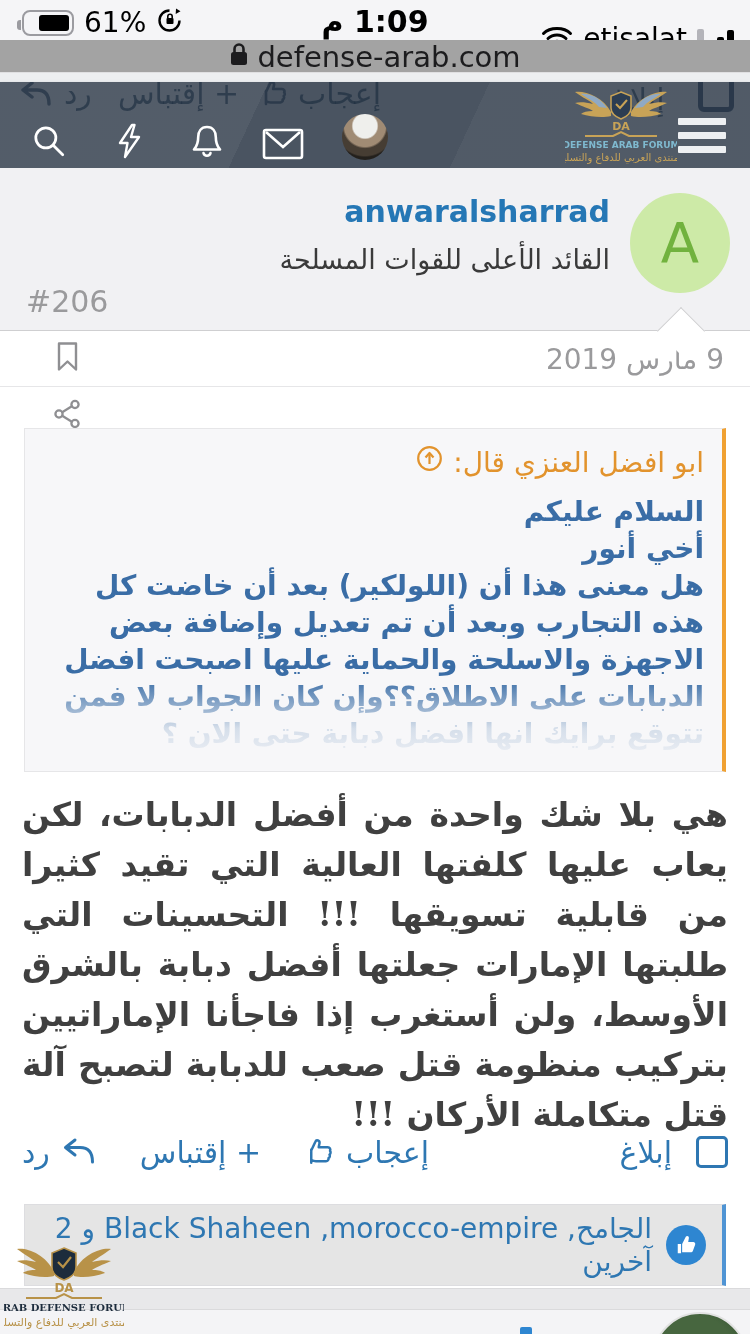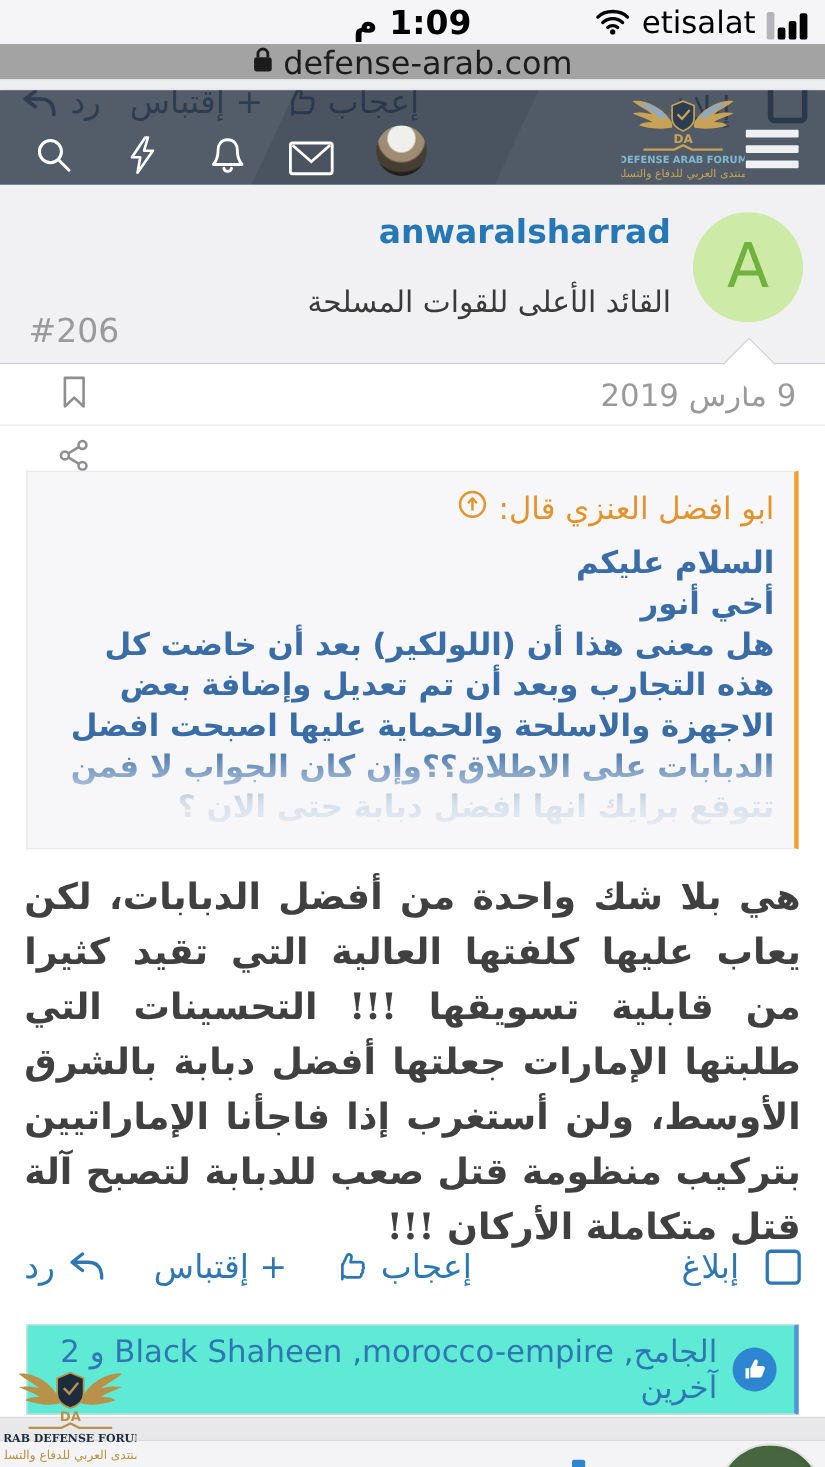--- a/index.html
+++ b/index.html
@@ -11,21 +11,21 @@
   }
   
   .statusbar { position:absolute; top:0; left:0; width:750px; height:40px; background:#f5f5f7; }
   .sb-left { position:absolute; left:22px; top:6px; display:flex; align-items:center; gap:10px; }
   .battery { position:relative; width:52px; height:26px; border:2px solid #9b9ba0; border-radius:8px; }
   .battery .fill { position:absolute; right:3px; top:3px; bottom:3px; width:30px; background:#000; border-radius:3px; }
   .battery .cap { position:absolute; left:-7px; top:8px; width:4px; height:10px; background:#9b9ba0; border-radius:3px 0 0 3px; }
   .sb-pct { font-size:28px; color:#000; }
   .sb-time { position:absolute; top:4px; left:0; width:750px; text-align:center; font-size:30px; font-weight:bold; color:#000; direction:rtl; }
   .sb-right { position:absolute; right:16px; top:6px; display:flex; align-items:flex-end; gap:10px; }
-  .sb-carrier { font-size:28px; color:#000; line-height:30px; }
+  .sb-carrier { font-size:28px; color:#000; line-height:30px;margin-top:18px; }
   .bars { display:flex; align-items:flex-end; gap:3px; height:26px; }
   .bars i { display:block; width:7px; border-radius:2px; background:#000; }
   .urlbar { position:absolute; top:40px; left:0; width:750px; height:32px; background:#a3a3a3; text-align:center; }
   .urlbar .inner { display:inline-flex; align-items:center; gap:8px; font-size:29px; color:#1c1c1e; }
   .strip { position:absolute; top:72px; left:0; width:750px; height:10px; background:#edeff1; border-top:1px solid #e0e0e2; }
 
   
   .navbar { position:absolute; top:82px; left:0; width:750px; height:86px; background:#4a5461; overflow:hidden;
             box-shadow:0 2px 4px rgba(0,0,0,.25); }
   .navbar .diag { position:absolute; inset:0;
@@ -38,21 +38,21 @@
      background:radial-gradient(circle at 50% 26%, #efefec 0 29%, #a08b74 33% 50%, #463d33 55% 72%, #23201c 76% 100%); }
   .hamburger { position:absolute; left:678px; top:36px; width:48px; }
   .hamburger i { display:block; width:48px; height:7px; background:#eef0f2; border-radius:1px; margin-bottom:7px; }
   .navlogo { position:absolute; left:565px; top:4px; }
 
   
   .userinfo { position:absolute; top:168px; left:0; width:750px; height:163px; background:#f1f1f3; border-bottom:1px solid #cfcfd1; }
   .u-avatar { position:absolute; right:20px; top:25px; width:100px; height:100px; border-radius:50%; background:#cdeaa7;
       color:#71b23e; font-size:56px; text-align:center; line-height:100px; }
   .u-name { position:absolute; right:140px; top:26px; font-size:30px; font-weight:bold; color:#2577b5; direction:rtl; }
-  .u-title { position:absolute; right:140px; top:76px; font-size:27px; color:#3a3a3a; direction:rtl; letter-spacing:1px;margin-top:16px; }
+  .u-title { position:absolute; right:140px; top:76px; font-size:27px; color:#3a3a3a; direction:rtl; letter-spacing:1px; }
   .bubble-tri { position:absolute; top:314px; right:52px; width:34px; height:34px; background:#fff;
       border-left:1px solid #cfcfd1; border-top:1px solid #cfcfd1; transform:rotate(45deg); z-index:3; }
 
   
   .metarow { position:absolute; top:332px; left:0; width:750px; height:55px; border-bottom:1px solid #e6e6e8; background:#fff;
       display:flex; align-items:center; justify-content:space-between; padding:0 26px; }
   .meta-left { display:flex; align-items:center; gap:22px; color:#9a9a9c;flex-direction:column; }
   .meta-num { font-size:30px; color:#9a9a9c; }
   .meta-date { font-size:28px; color:#9a9a9c; direction:rtl; }
 
@@ -70,39 +70,54 @@
       font-family:"DejaVu Serif","DejaVu Sans",serif; font-weight:bold; color:#404040; font-size:33px; line-height:50px; }
 
   
   .actions { position:absolute; top:1122px; left:0; width:750px; height:60px; padding:0 22px; direction:rtl;
       display:flex; align-items:center; justify-content:space-between; color:#2e77b2; font-size:30px; }
   .act-group { display:flex; align-items:center; gap:42px; }
   .act { display:flex; align-items:center; gap:10px; color:#2e77b2; cursor:pointer; }
   .checkbox { width:32px; height:32px; border:3px solid #2e77b2; border-radius:5px; background:#fff; }
 
   
-  .likesbar { position:absolute; top:1204px; left:24px; width:702px; height:82px; background:#5eead4;
+  .likesbar { position:absolute; top:1204px; left:24px; width:702px; height:82px; background:#e5e5e5;
       border:1px solid #dddde0; border-right:4px solid #4f94d4; direction:rtl; display:flex; align-items:center; gap:14px; padding:0 16px; }
   .like-circle { width:40px; height:40px; border-radius:50%; background:#2e86d1; display:flex; align-items:center; justify-content:center; flex:0 0 auto; }
   .likes-text { color:#2e77b2; font-size:28px; direction:rtl; }
 
   
   .band { position:absolute; top:1288px; left:0; width:750px; height:22px; background:#e8e8ea; border-top:1px solid #dadadc; border-bottom:1px solid #dadadc; }
   .nextpost { position:absolute; top:1310px; left:0; width:750px; height:24px; background:#f4f4f6; }
   .wm-logo { position:absolute; left:4px; top:1242px; z-index:5; }
   .next-avatar { position:absolute; left:652px; top:1312px; width:96px; height:96px; border-radius:50%;
       background:radial-gradient(circle at 45% 45%, #47663f 0 55%, #2e4a2c 100%); border:2px solid #e2e2e2; }
   .next-blue { position:absolute; left:520px; top:1327px; width:12px; height:7px; background:#2e86d1; border-radius:2px 2px 0 0; }
 </style>
 </head>
 <body>
 
 <div class="phone">
 
   <div class="statusbar">
+    <div class="sb-left">
+      <span class="battery">
+          <span class="cap"></span>
+          <span class="fill"></span>
+        </span>
+      <span class="sb-pct">61%</span>
+      <span>
+        <svg width="27" height="27" viewBox="0 0 27 27">
+            <path d="M13.5 3.5 a10 10 0 1 0 10 10" fill="none" stroke="#000" stroke-width="2.4"></path>
+            <path d="M20 1.5 l4.5 2.8 -4.8 2.6 z" fill="#000"></path>
+            <rect x="10.5" y="11" width="7" height="6" rx="1" fill="#000"></rect>
+            <path d="M11.8 11 v-1.6 a2.2 2.2 0 0 1 4.4 0 V11" fill="none" stroke="#000" stroke-width="1.6"></path>
+          </svg>
+      </span>
+    </div>
     <div class="sb-time">1:09 م</div>
     <div class="sb-right">
       <span>
         <svg width="32" height="25" viewBox="0 0 32 25">
             <path d="M2.5 8.5 C9 1.8 23 1.8 29.5 8.5" fill="none" stroke="#000" stroke-width="3" stroke-linecap="round"></path>
             <path d="M7 13.5 C12 8.7 20 8.7 25 13.5" fill="none" stroke="#000" stroke-width="3" stroke-linecap="round"></path>
             <path d="M11.5 18 C14 15.8 18 15.8 20.5 18" fill="none" stroke="#000" stroke-width="3" stroke-linecap="round"></path>
             <circle cx="16" cy="22" r="2.4" fill="#000"></circle>
           </svg>
       </span>

